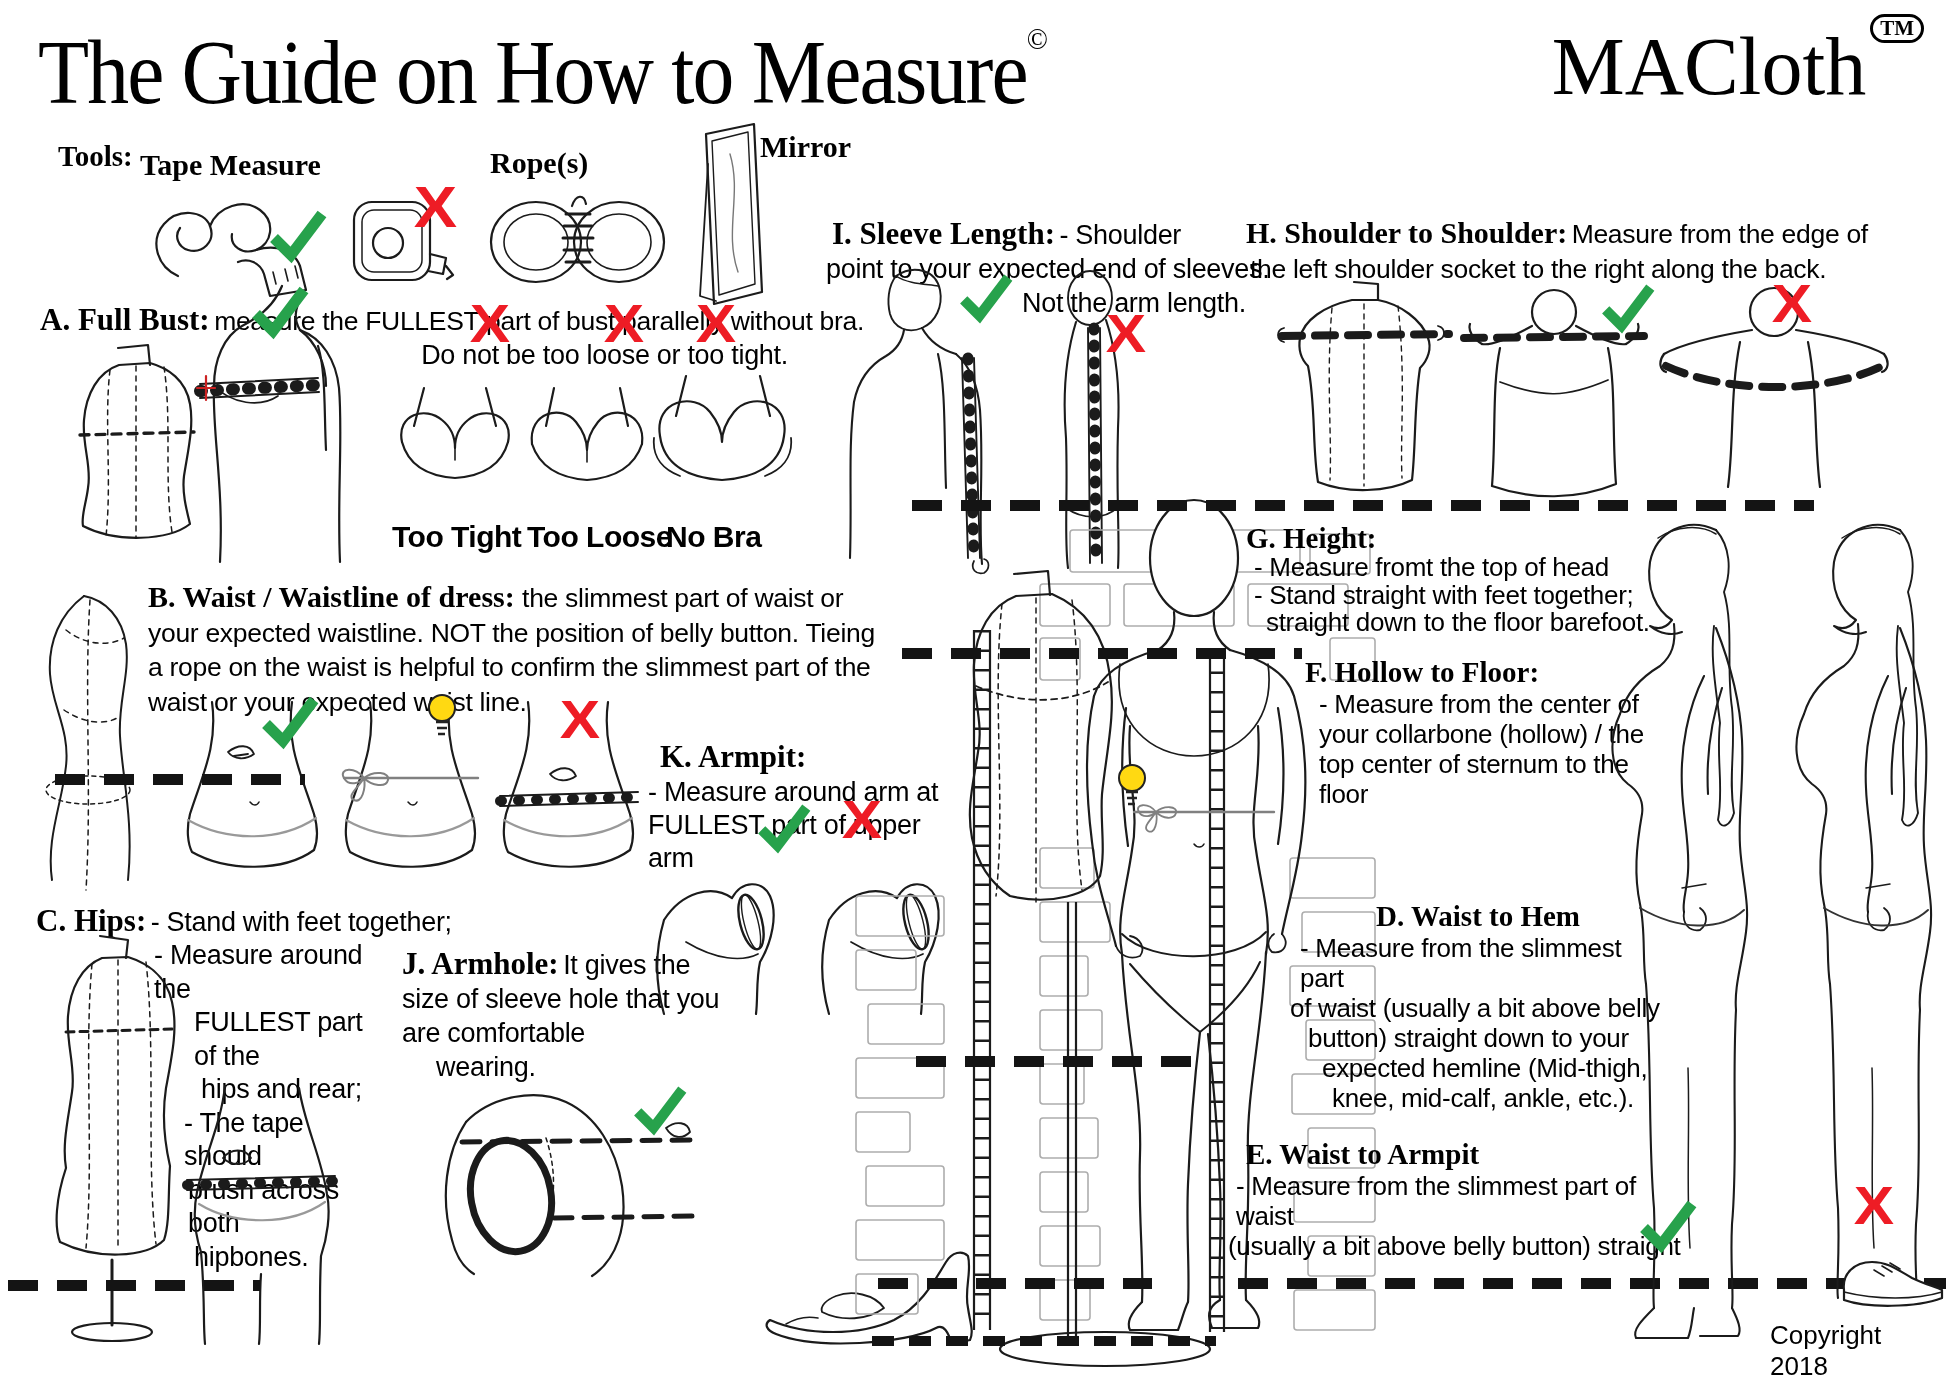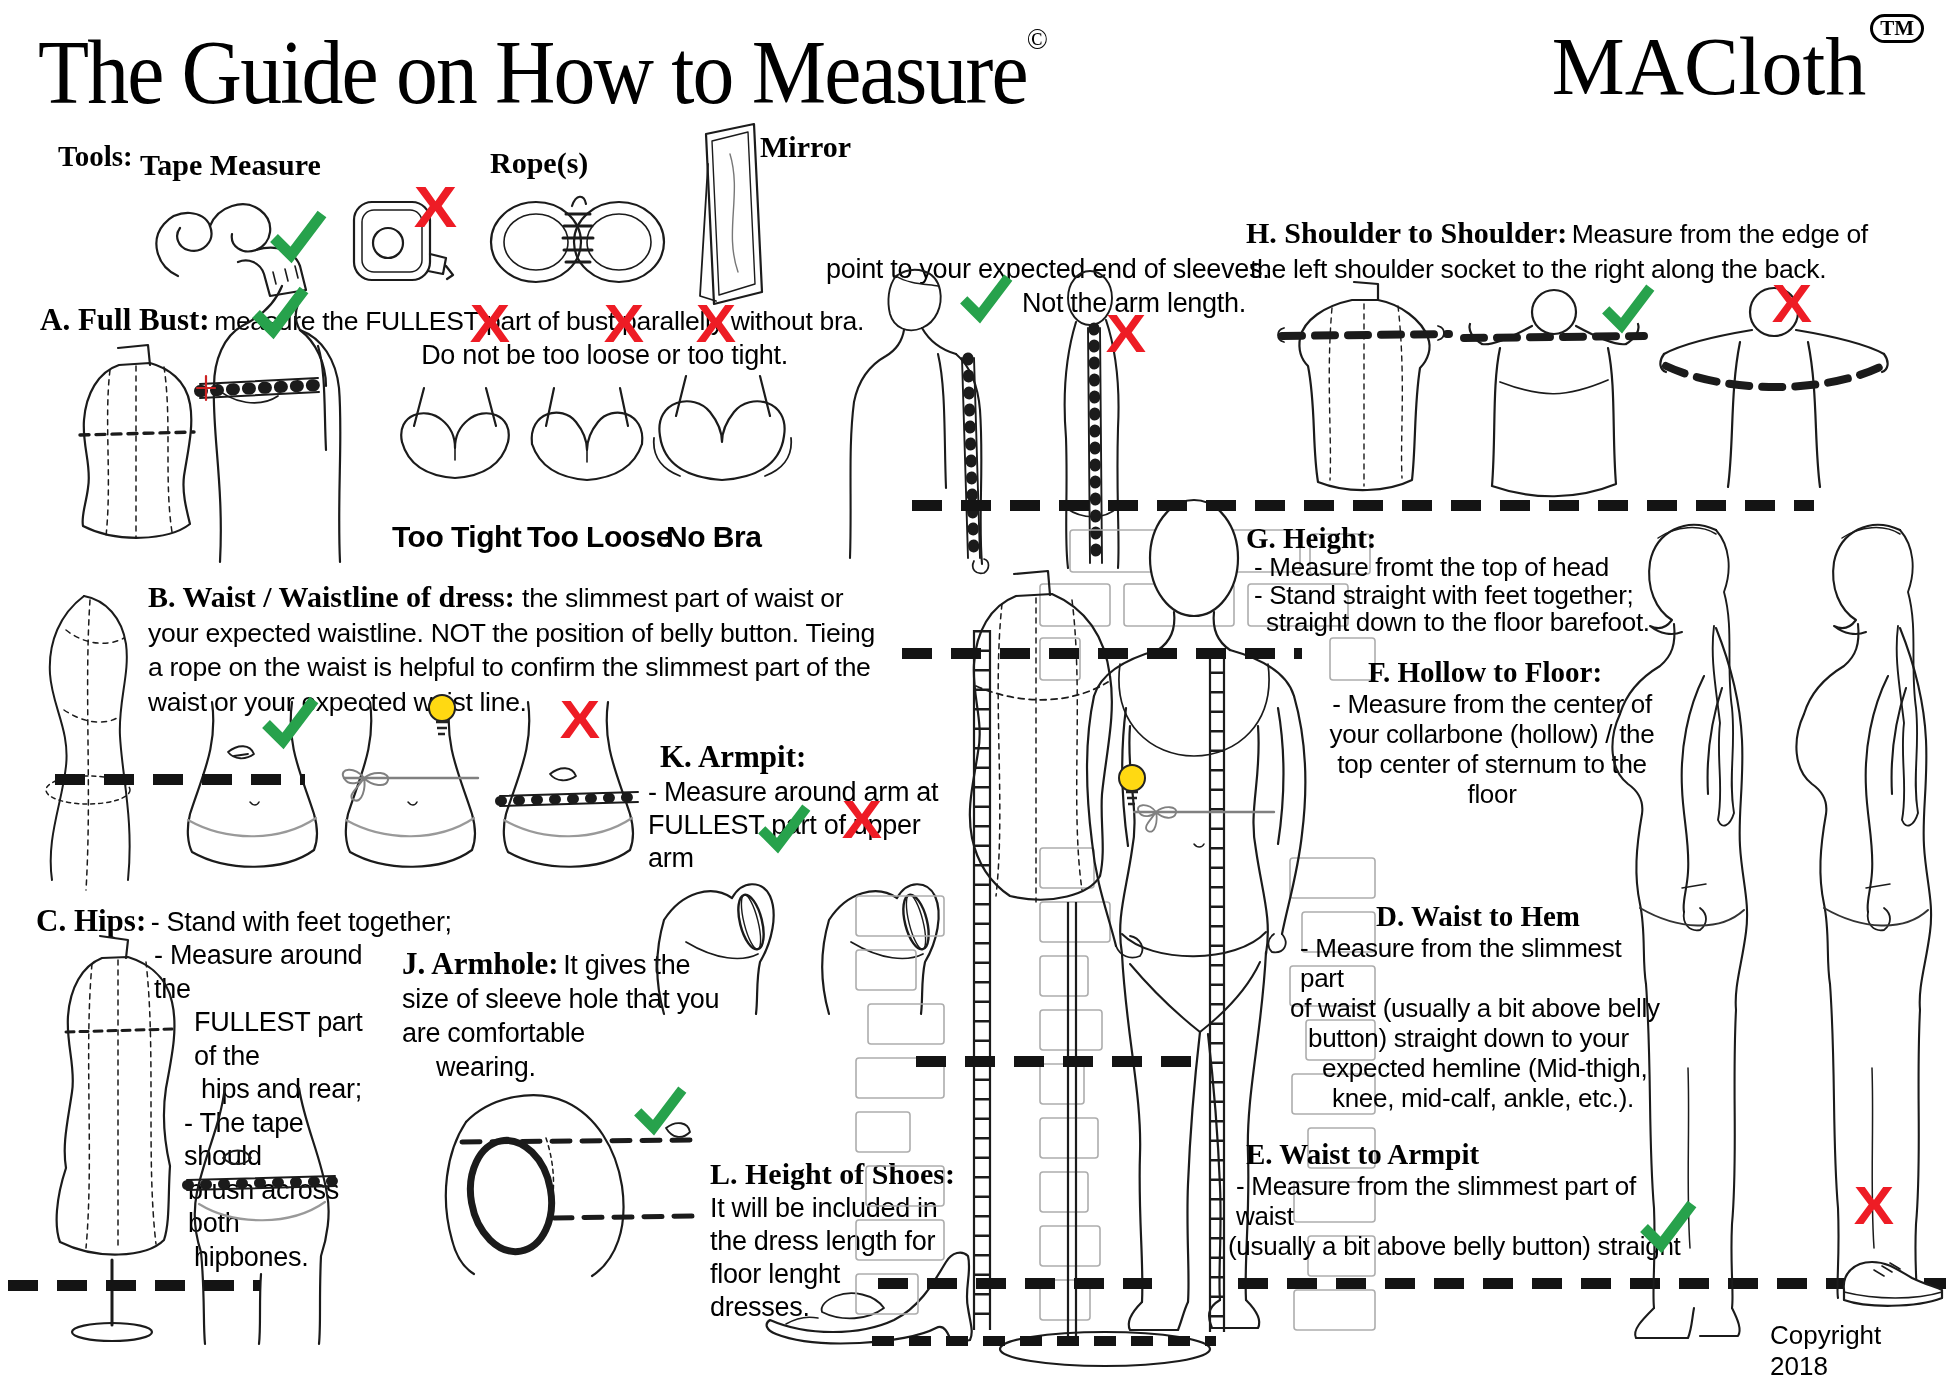--- a/index.html
+++ b/index.html
@@ -219,27 +219,20 @@
       <path d="M70,44 C95,18 140,10 170,24 C200,38 220,70 226,108 C232,150 220,182 196,198"></path>
       <path d="M70,44 C50,74 44,120 56,162 C60,178 68,190 78,196"></path>
       <ellipse cx="115" cy="118" rx="40" ry="56" stroke-width="7" transform="rotate(-10 115 118)"></ellipse>
       <line x1="66" y1="64" x2="302" y2="62" stroke-width="5" stroke-dasharray="18 12"></line>
       <line x1="158" y1="140" x2="302" y2="138" stroke-width="5" stroke-dasharray="18 12"></line>
       <path d="M270,50 c10,-8 22,-6 24,4 c-8,8 -18,6 -24,-4 Z" stroke-width="1.8"></path>
       <path d="M150,60 C160,90 160,120 150,150" stroke-width="1.5" stroke-dasharray="4 4"></path>
     </g>
   </svg>
 
-  <div class="abs" style="left:710px;top:1156px;width:290px;">
-    <div class="serifB" style="font-size:30px;line-height:36px;">L. Height of Shoes:</div>
-    <div class="sans" style="font-size:27px;line-height:33px;">It will be included in</div>
-    <div class="sans" style="font-size:27px;line-height:33px;">the dress length for</div>
-    <div class="sans" style="font-size:27px;line-height:33px;">floor lenght</div>
-    <div class="sans" style="font-size:27px;line-height:33px;">dresses.</div>
-  </div>
   <svg class="art" style="left:756px;top:1228px;" width="260" height="130" viewBox="0 0 260 130">
     <g stroke="#1b1b1b" stroke-width="2.2" fill="none" stroke-linecap="round" stroke-linejoin="round">
       <path d="M14,92 C50,108 104,108 138,92 C166,78 180,50 190,34 C196,24 206,22 212,28 C216,44 208,62 212,80 C214,94 218,104 214,112 L196,116 C192,104 188,96 180,100 C150,116 60,122 20,106 C10,102 8,96 14,92 Z"></path>
       <path d="M66,84 C86,94 112,92 128,80 C118,66 96,62 80,68 C70,72 64,78 66,84 Z" stroke-width="1.8"></path>
       <path d="M30,96 C40,90 52,88 62,90" stroke-width="1.5"></path>
     </g>
   </svg>
 
   <div class="abs" style="left:648px;top:738px;width:320px;">
     <div class="serifB" style="font-size:31px;line-height:38px;margin-left:12px;">K. Armpit:</div>
@@ -256,20 +249,24 @@
       <path d="M40,92 C70,110 96,112 112,104" stroke-width="1.7"></path>
       <path d="M183,70 C201,42 231,34 251,48 M251,48 C261,30 281,30 289,46 C297,64 291,92 279,112 M183,70 C173,104 175,136 183,164 M279,112 C275,130 277,148 275,164"></path>
       <g transform="rotate(76 270 72)">
           <ellipse cx="270" cy="72" rx="28" ry="11" stroke-width="2.4"></ellipse>
           <ellipse cx="270" cy="72" rx="28" ry="7" stroke-width="1.4"></ellipse>
         </g>
       <path d="M205,92 C235,110 261,112 277,104" stroke-width="1.7"></path>
     </g>
   </svg>
 
+  <div class="abs" style="left:832px;top:216px;white-space:nowrap;">
+    <span class="serifB" style="font-size:31px;">I. Sleeve Length:</span>
+    <span class="sans" style="font-size:27px;">- Shoulder</span>
+  </div>
   <div class="abs sans" style="left:826px;top:254px;font-size:27px;">point to your expected end of sleeves.</div>
   <div class="abs sans" style="left:1022px;top:288px;font-size:27px;">Not the arm length.</div>
   <svg class="art" style="left:838px;top:258px;" width="345" height="315" viewBox="0 0 345 315">
     <g stroke="#1b1b1b" stroke-width="2.1" fill="none" stroke-linecap="round" stroke-linejoin="round">
       <path d="M58,18 C76,6 98,12 102,32 C105,48 98,64 84,70 C70,76 56,70 52,56 C49,44 50,28 58,18 Z" stroke-width="1.9"></path>
       <path d="M58,18 C70,26 88,26 100,28" stroke-width="1.5"></path>
       <path d="M66,72 C64,84 58,92 48,98 C30,108 20,124 16,144 M84,70 C92,84 104,92 118,96"></path>
       <path d="M16,144 C10,190 14,240 12,300"></path>
       <path d="M118,96 C132,108 140,128 142,152 C146,210 140,260 144,306 M100,96 C108,130 106,180 108,230"></path>
       <path d="M124,100 L130,300 M136,100 L142,300" stroke-width="1.9"></path>
@@ -422,21 +419,21 @@
   <div class="dash" style="left:878px;top:1278px;width:274px;"></div>
   <div class="dash" style="left:1238px;top:1278px;width:708px;"></div>
   <div class="dash-sm" style="left:872px;top:1336px;width:344px;"></div>
 
   <div class="abs" style="left:1246px;top:522px;width:460px;">
     <div class="serifB" style="font-size:29px;line-height:32px;">G. Height:</div>
     <div class="sans" style="font-size:26px;line-height:27.5px;margin-left:8px;">- Measure fromt the top of head</div>
     <div class="sans" style="font-size:26px;line-height:27.5px;margin-left:8px;">- Stand straight with feet together;</div>
     <div class="sans" style="font-size:26px;line-height:27.5px;margin-left:20px;">straight down to the  floor barefoot.</div>
   </div>
-  <div class="abs" style="left:1305px;top:656px;width:360px;text-align:center;">
+  <div class="abs" style="left:1305px;top:656px;width:360px;">
     <div class="serifB" style="font-size:29px;line-height:33px;">F. Hollow to Floor:</div>
     <div class="sans" style="font-size:26px;line-height:30px;margin-left:14px;">- Measure from the center of</div>
     <div class="sans" style="font-size:26px;line-height:30px;margin-left:14px;">your collarbone (hollow) / the</div>
     <div class="sans" style="font-size:26px;line-height:30px;margin-left:14px;">top center of sternum to the</div>
     <div class="sans" style="font-size:26px;line-height:30px;margin-left:14px;">floor</div>
   </div>
   <div class="abs" style="left:1286px;top:900px;width:380px;">
     <div class="serifB" style="font-size:29px;line-height:33px;margin-left:4px;text-align:center;">D. Waist to Hem</div>
     <div class="sans" style="font-size:26px;line-height:30px;margin-left:14px;">- Measure from the slimmest part</div>
     <div class="sans" style="font-size:26px;line-height:30px;margin-left:4px;">of waist (usually a  bit  above belly</div>

